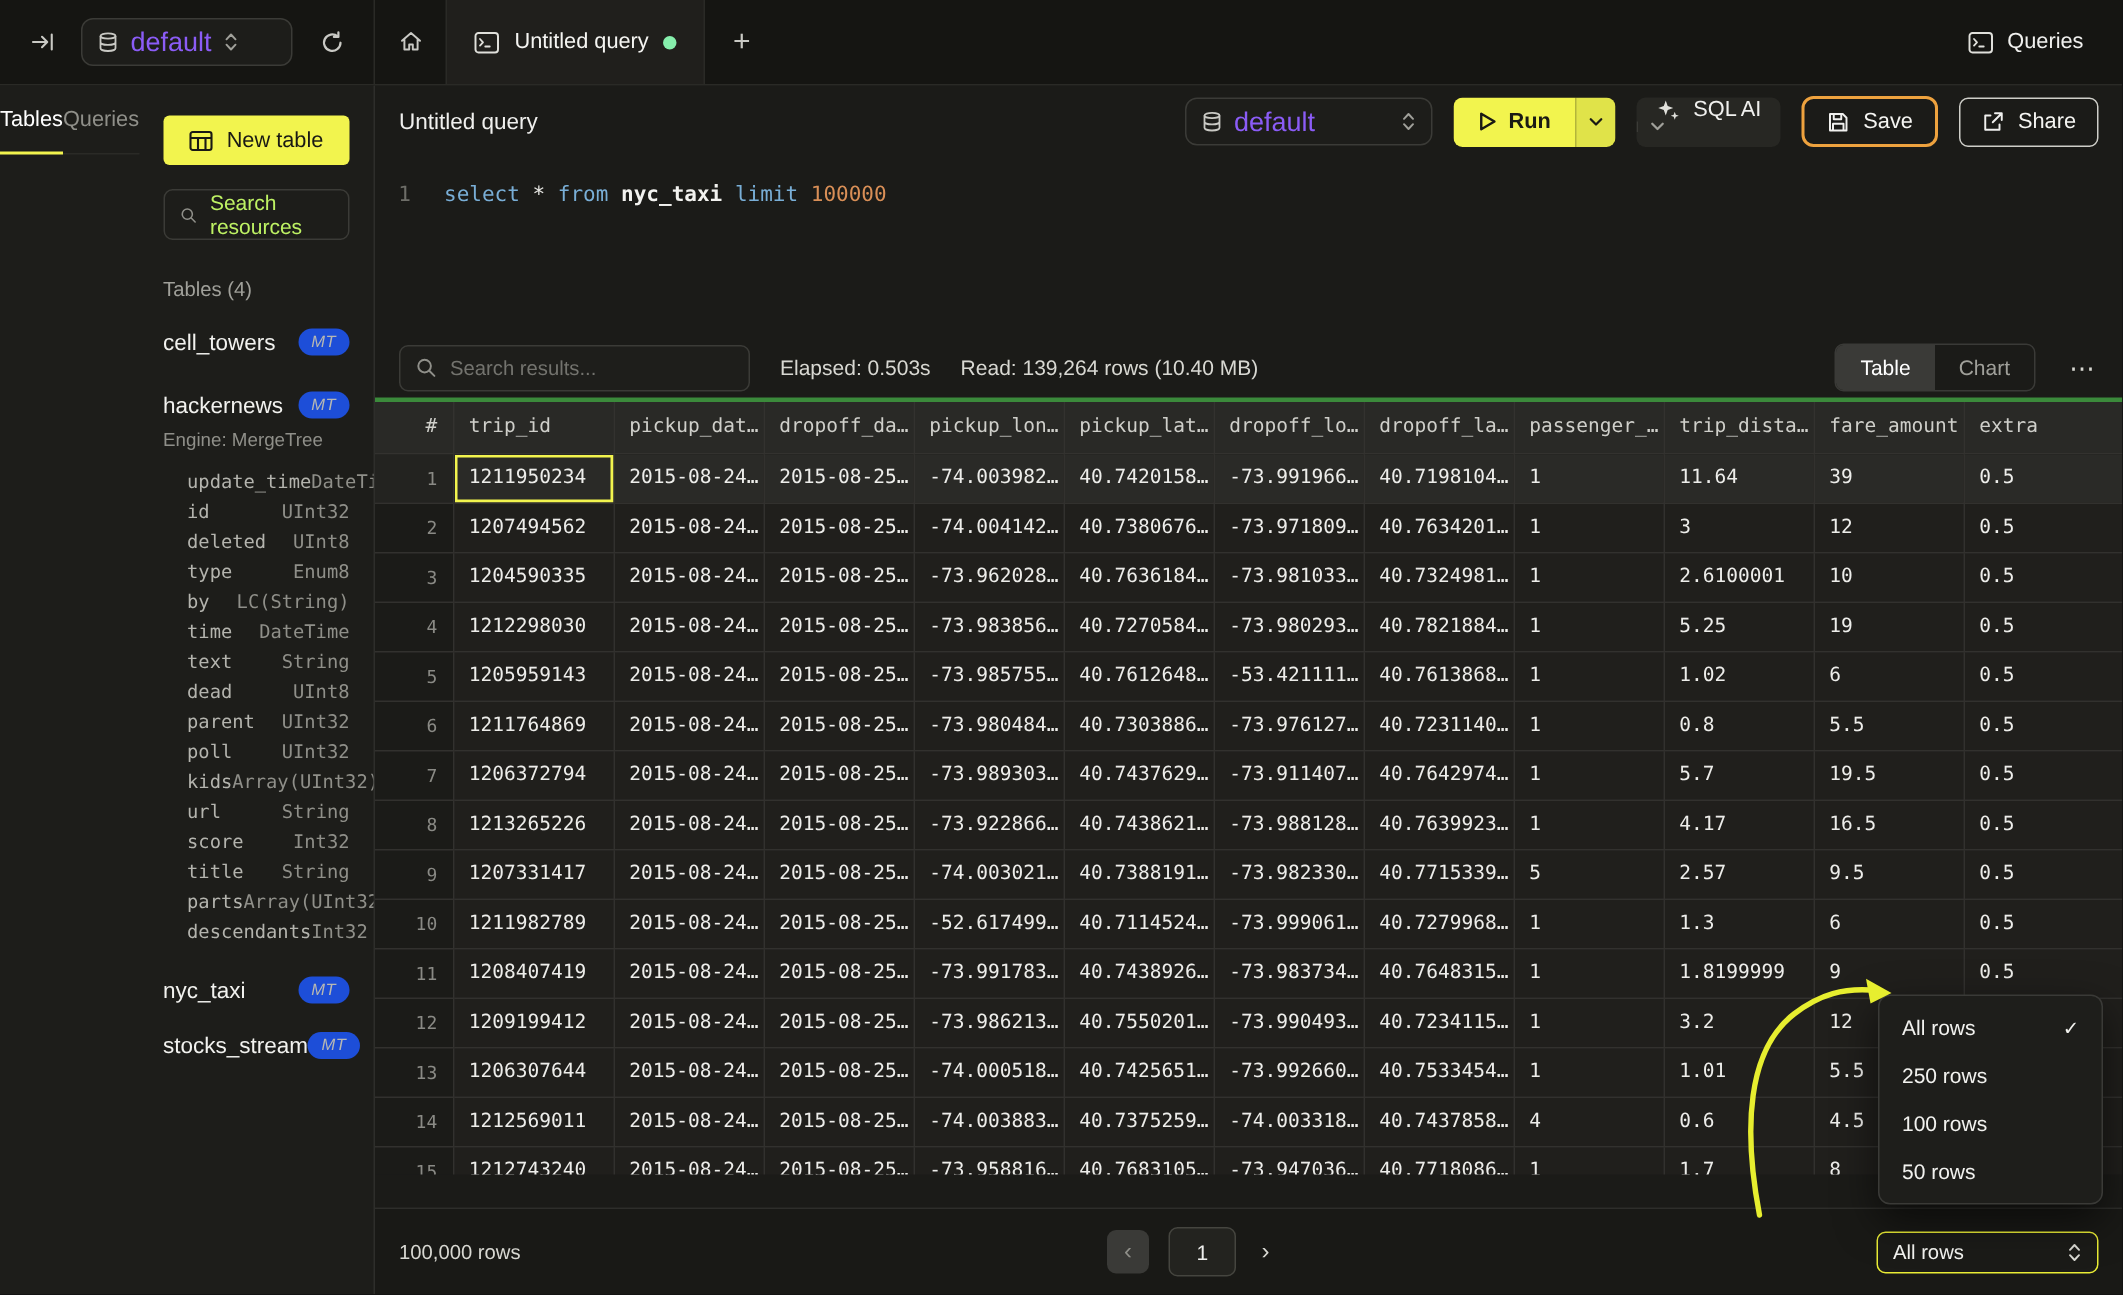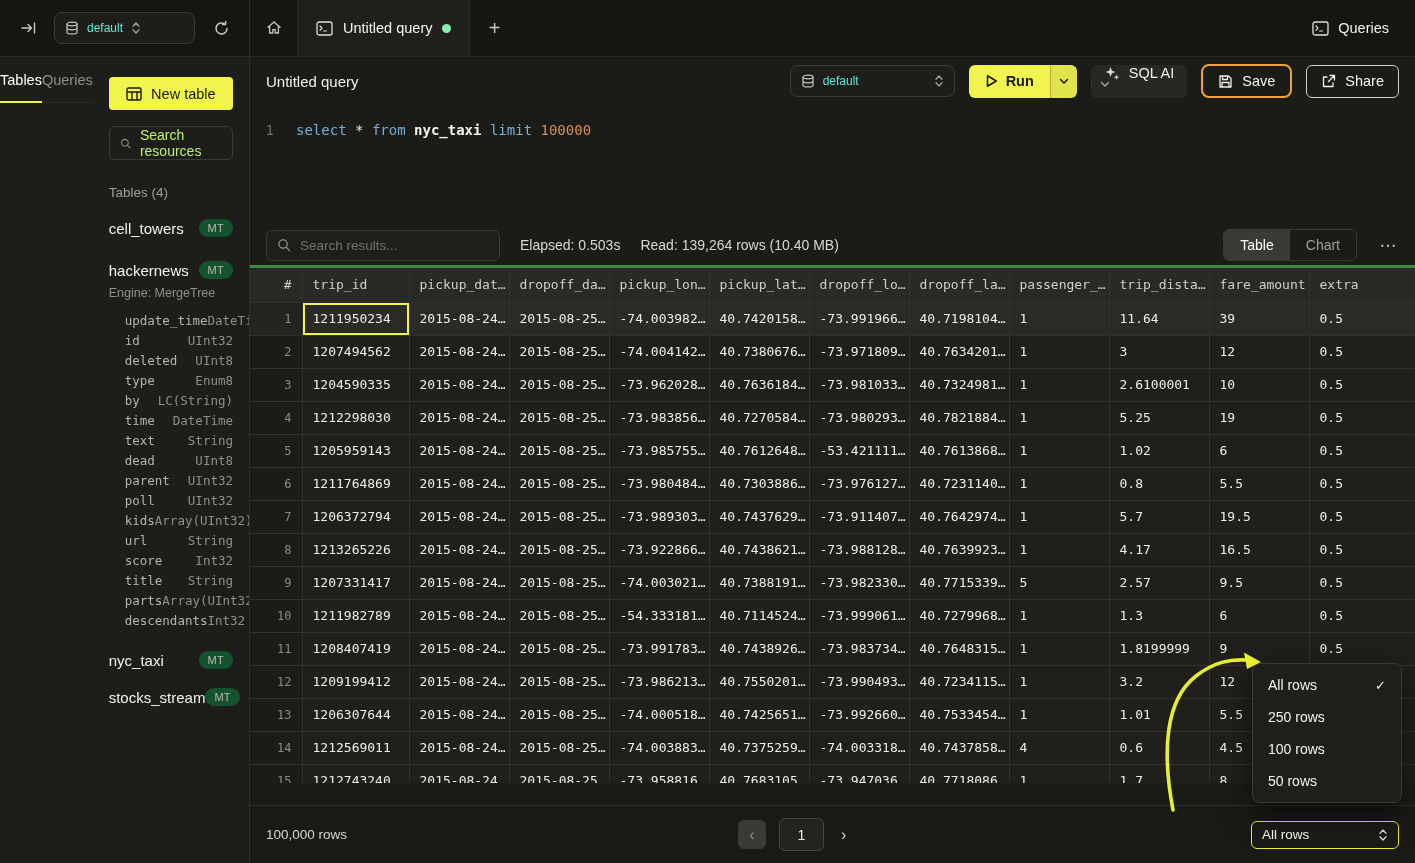--- a/index.html
+++ b/index.html
@@ -8,21 +8,21 @@
     position:relative; width:1415px; height:863px; overflow:hidden;
     background:#1b1b18; color:#f0f0ee;
     font-family:"Liberation Sans", sans-serif; font-size:14px;
   }
   svg { display:block; }
 
   
   .topbar { height:57px; display:flex; align-items:stretch; background:#151512; border-bottom:1px solid #2a2a26; }
   .tb-left { width:250px; display:flex; align-items:center; gap:12px; padding:0 14px; border-right:1px solid #2a2a26; }
   .icon-btn { display:flex; align-items:center; justify-content:center; width:28px; height:28px; cursor:pointer; }
-  .select-box { display:flex; align-items:center; gap:8px; height:32px; padding:0 10px; border:1px solid #3b3b37; border-radius:8px; background:#1d1d1a; color:#5eead4; font-size:12px; }
+  .select-box { display:flex; align-items:center; gap:8px; height:32px; padding:0 10px; border:1px solid #3b3b37; border-radius:8px; background:#1d1d1a; color:#8b5cf6; font-size:18px; }
   .tb-left .select-box { flex:1; }
   .tb-tabs { flex:1; display:flex; align-items:stretch; }
   .tab-home { width:48px; display:flex; align-items:center; justify-content:center; border-right:1px solid #2a2a26; }
   .tab-active { display:flex; align-items:center; gap:10px; padding:0 18px; background:#201f1c; border-right:1px solid #2a2a26; }
   .tab-active .t-title { font-size:14.5px; color:#f5f5f2; }
   .green-dot { width:9px; height:9px; border-radius:50%; background:#86efac; }
   .tab-plus { width:48px; display:flex; align-items:center; justify-content:center; color:#c9c9c4; font-size:20px; }
   .tb-right { display:flex; align-items:center; gap:9px; padding:0 26px; color:#f0f0ee; font-size:14.5px; }
 
   
@@ -33,21 +33,21 @@
   .side-tabs { height:46px; display:flex; border-bottom:1px solid #2a2a26; flex-shrink:0; }
   .side-tab { flex:1; display:flex; align-items:center; justify-content:center; font-size:14.5px; color:#8f8f89; position:relative; cursor:pointer; }
   .side-tab.active { color:#ffffff; }
   .side-tab.active::after { content:""; position:absolute; left:0; right:0; bottom:-1px; height:2px; background:#f2f44e; }
   .side-scroll { padding:20px 16px 0; overflow:hidden; }
   .new-table-btn { width:100%; height:33px; background:#f2f44e; border-radius:4px; display:flex; align-items:center; justify-content:center; gap:9px; color:#191914; font-size:14.5px; cursor:pointer; }
   .search-box { margin-top:16px; height:33px; border:1px solid #3b3b37; border-radius:6px; display:flex; align-items:center; gap:9px; padding:16px 10px; color:#bef264; font-size:14px; }
   .section-label { margin-top:25px; font-size:13.5px; color:#a0a09a; }
   .tbl-item { margin-top:14px; height:28px; display:flex; align-items:center; justify-content:space-between; cursor:pointer; }
   .tbl-name { font-size:15px; color:#f2f2ef; }
-  .badge { background:#14532d; color:#b8b8b2; font-size:11px; padding:3px 9px; border-radius:10px; letter-spacing:.3px; }
+  .badge { background:#1d4ed8; color:#b8b8b2; font-size:11px; padding:3px 9px; border-radius:10px; letter-spacing:.3px;font-style:italic; }
   .engine-line { margin-top:2px; font-size:12.5px; color:#8f8f89; }
   .hn-cols { margin:10px 0 4px 16px; }
   .hn-row { height:20px; display:flex; justify-content:space-between; align-items:center; font-family:"DejaVu Sans Mono", monospace; font-size:12.5px; cursor:pointer; }
   .hn-name { color:#b4b4ae; }
   .hn-type { color:#8f8f89; }
 
   
   .main { width:1165px; display:flex; flex-direction:column; }
   .query-header { height:48px; display:flex; align-items:center; justify-content:space-between; padding:0 16px; flex-shrink:0; }
   .qh-title { font-size:15px; color:#f0f0ee; }
@@ -520,21 +520,21 @@
                 <td>5</td>
                 <td>2.57</td>
                 <td>9.5</td>
                 <td>0.5</td>
               </tr>
               <tr>
                 <td class="num">10</td>
                 <td>1211982789</td>
                 <td>2015-08-24…</td>
                 <td>2015-08-25…</td>
-                <td>-54.333181…</td>
+                <td>-52.617499…</td>
                 <td>40.7114524…</td>
                 <td>-73.999061…</td>
                 <td>40.7279968…</td>
                 <td>1</td>
                 <td>1.3</td>
                 <td>6</td>
                 <td>0.5</td>
               </tr>
               <tr>
                 <td class="num">11</td>

